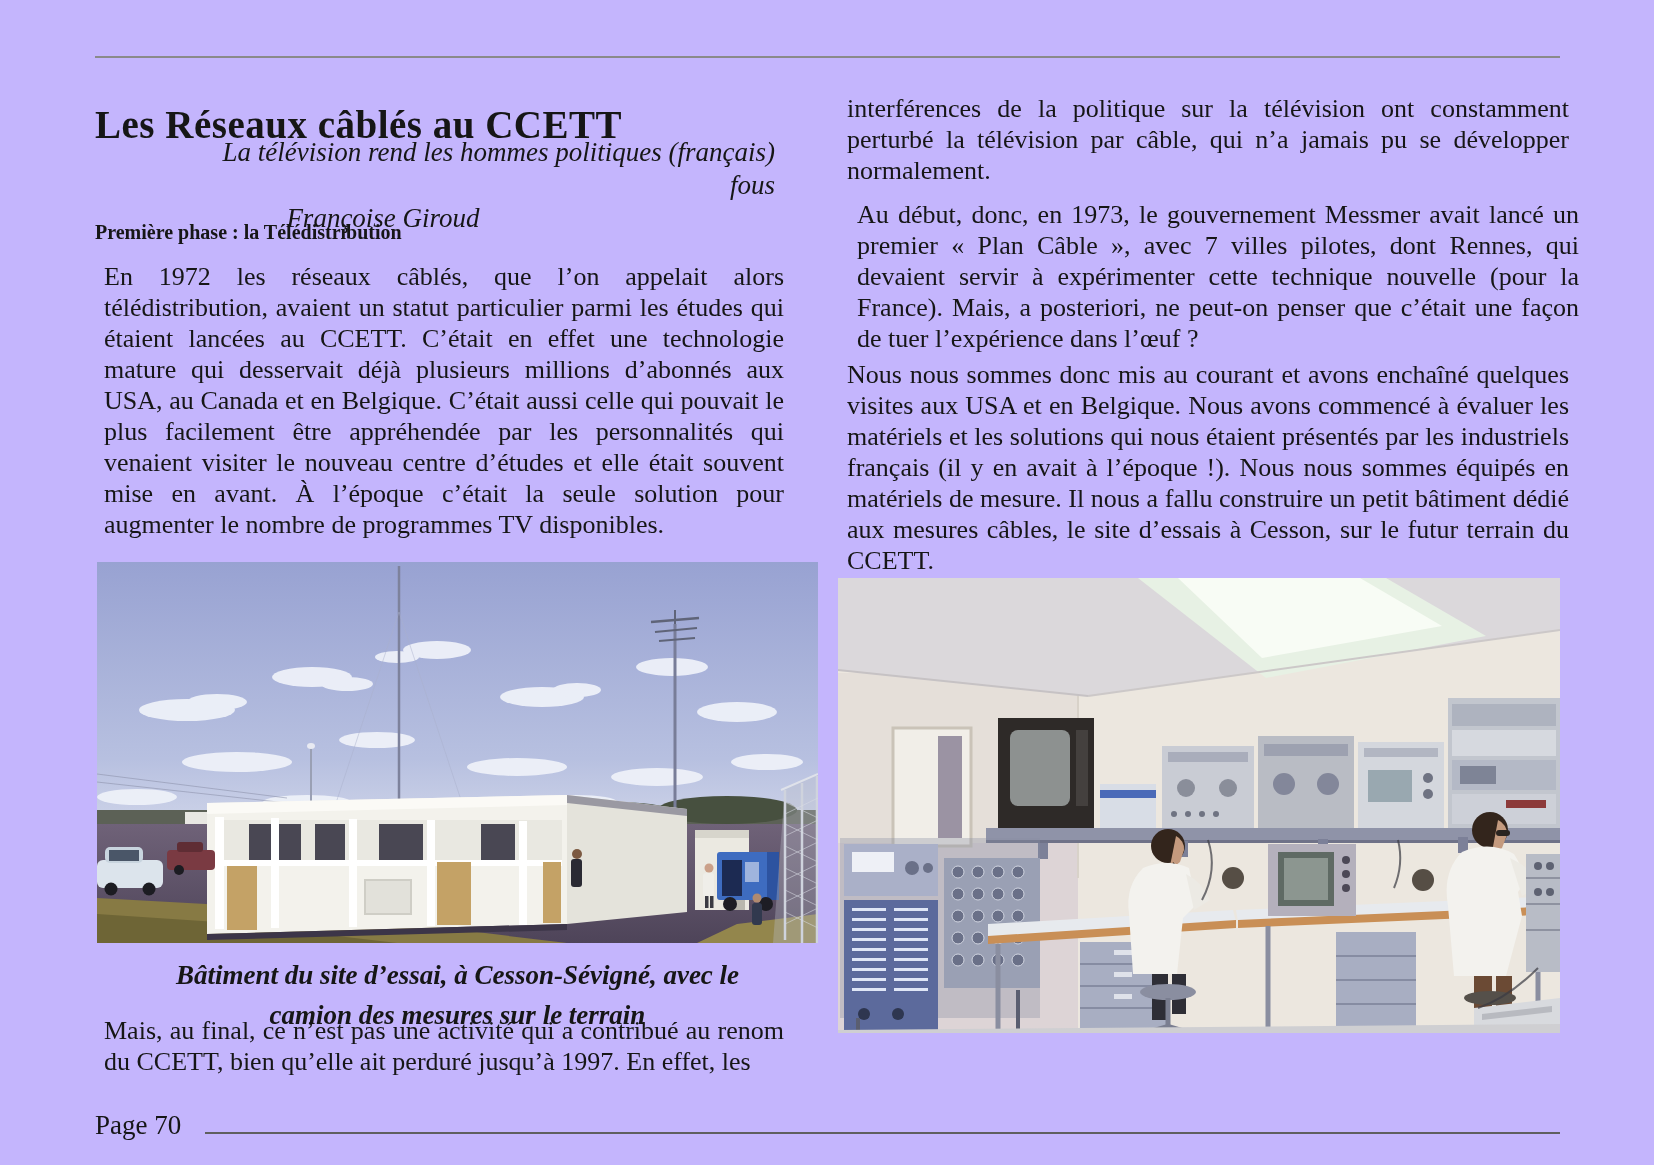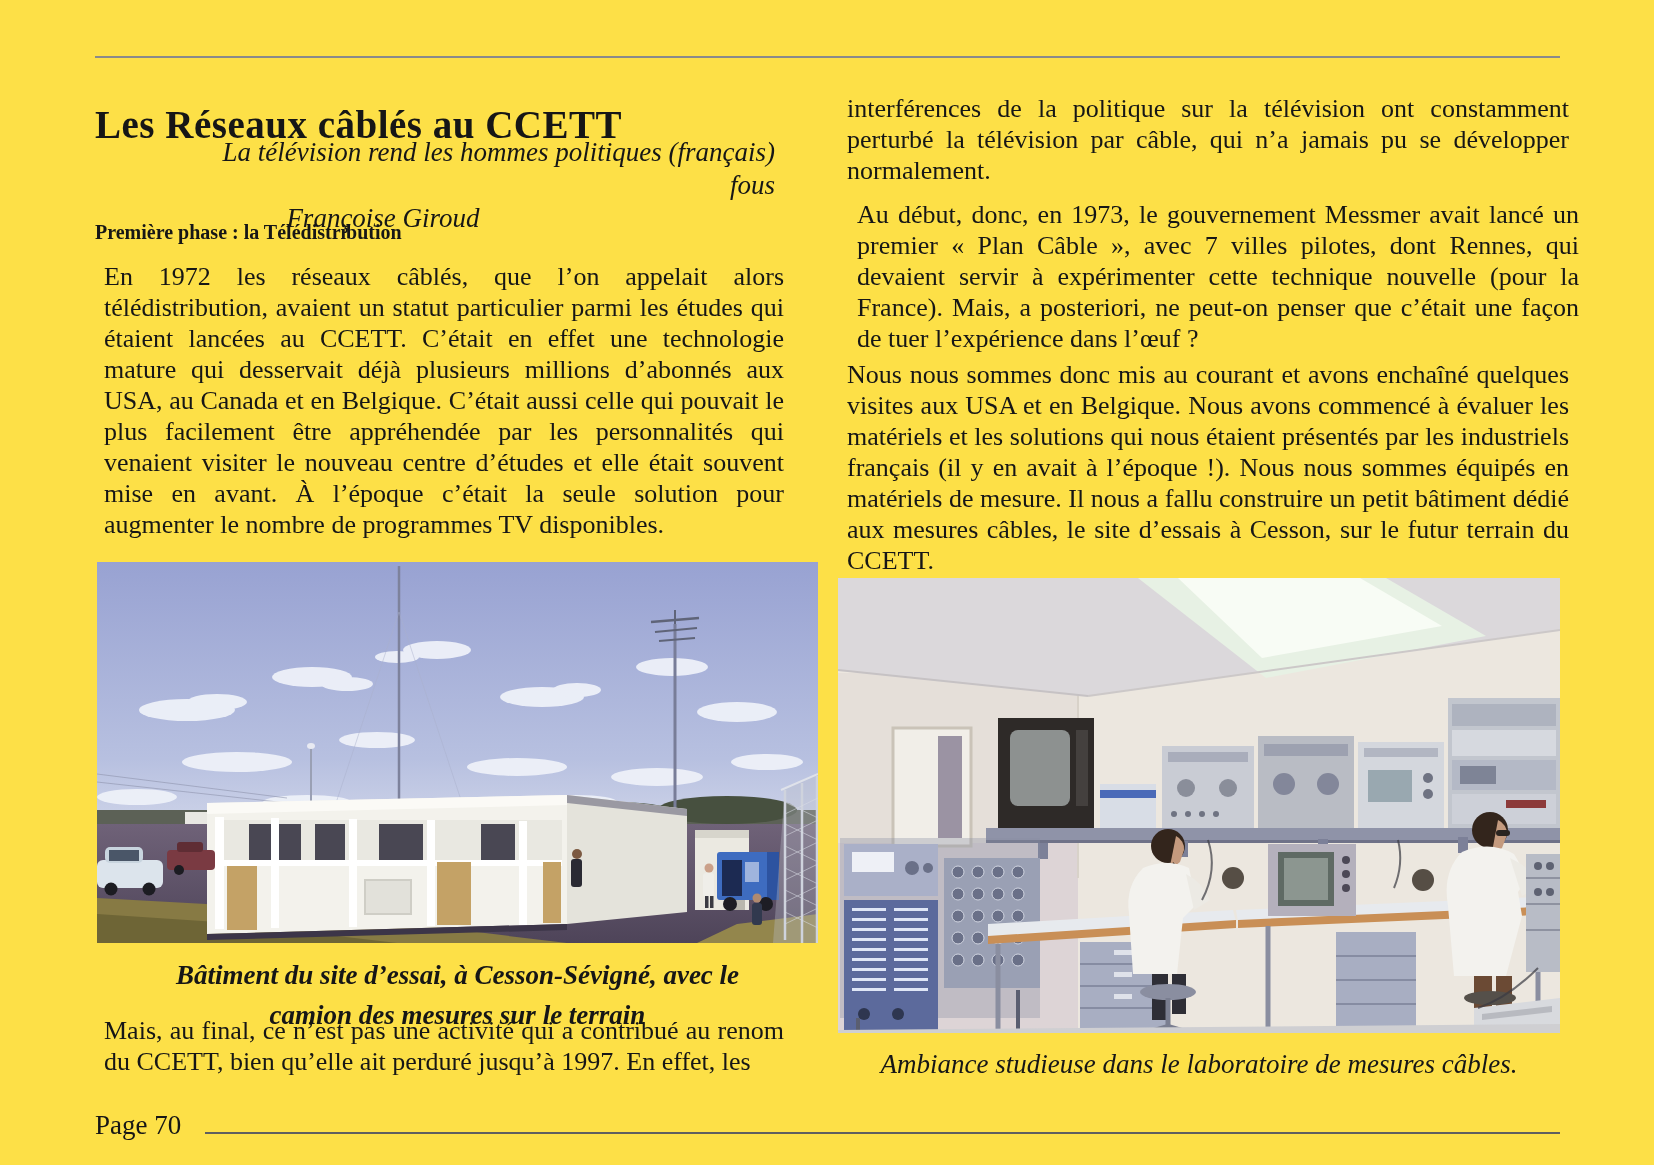--- a/index.html
+++ b/index.html
@@ -1,19 +1,19 @@
 <!DOCTYPE html>
 <html lang="fr"><head>
 <meta charset="utf-8">
 <style>
   html,body{margin:0;padding:0;background:#ffffff;}
   .page{
     position:relative;
     width:1654px;height:1165px;
-    background:#fde047;
+    background:#c4b5fd;
     font-family:"Liberation Serif","DejaVu Serif",serif;
     color:#161616;
     overflow:hidden;
   }
   .rule{position:absolute;background:#8a8a8a;height:2px;}
   .rule-top{left:95px;width:1465px;top:56px;}
   .rule-footer{left:205px;width:1355px;top:1132px;background:#5f5f5f;}
   .title{
     position:absolute;left:95px;top:76px;width:700px;
     font-size:39px;font-weight:bold;letter-spacing:0.5px;
@@ -464,18 +464,17 @@
       <g stroke="#3a3a42" stroke-width="2" fill="none" opacity="0.7">
         <path d="M370,262 q10,30 -6,60"></path>
         <path d="M560,262 q6,24 -4,48"></path>
         <path d="M700,390 q-30,30 -60,40"></path>
       </g>
 
       <polygon points="0,455 722,455 722,446 0,452" fill="#cfcfd2"></polygon>
     </svg>
   </figure>
 
-  <figcaption class="caption caption-right">Ambiance studieuse dans le laboratoire de mesures câbles.</figcaption>
 
   <div class="page-number">Page 70</div>
   <div class="rule rule-footer"></div>
 
 </div>
 
 </body></html>

